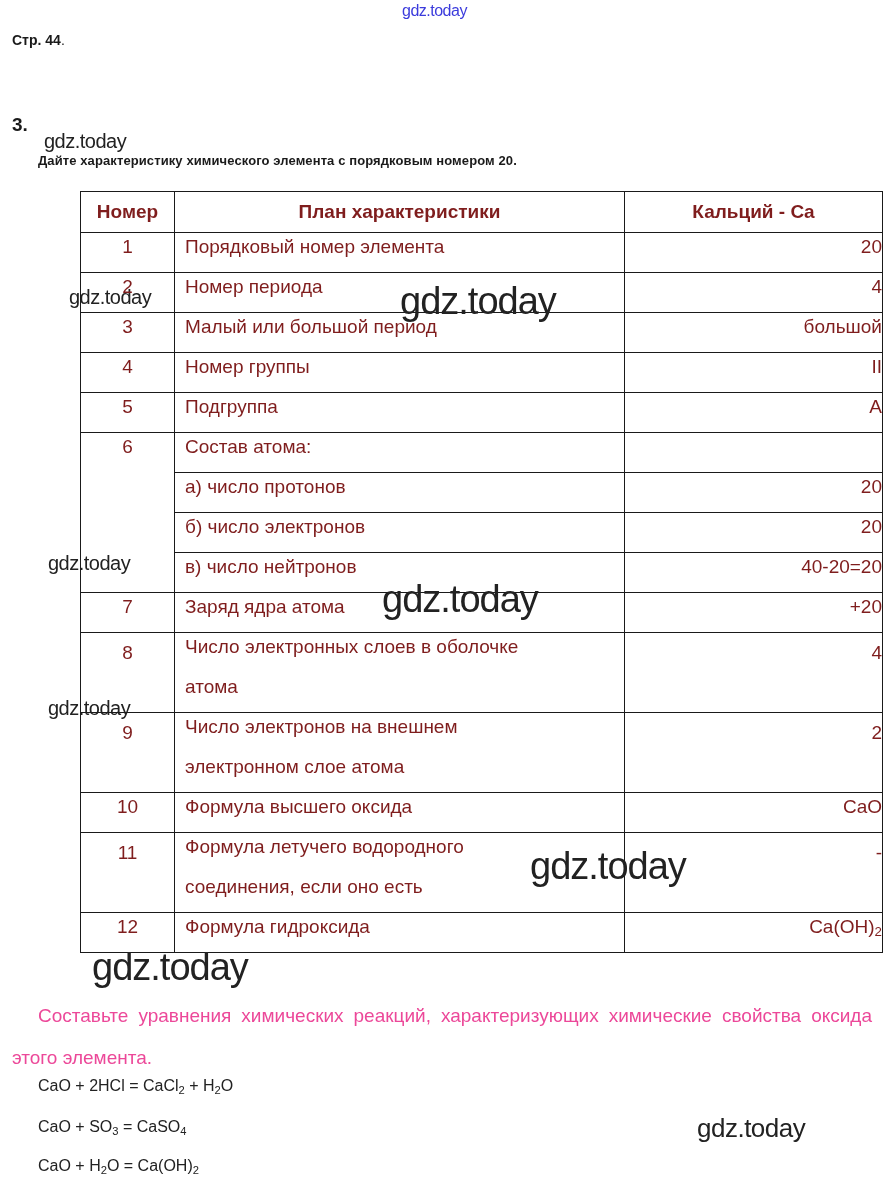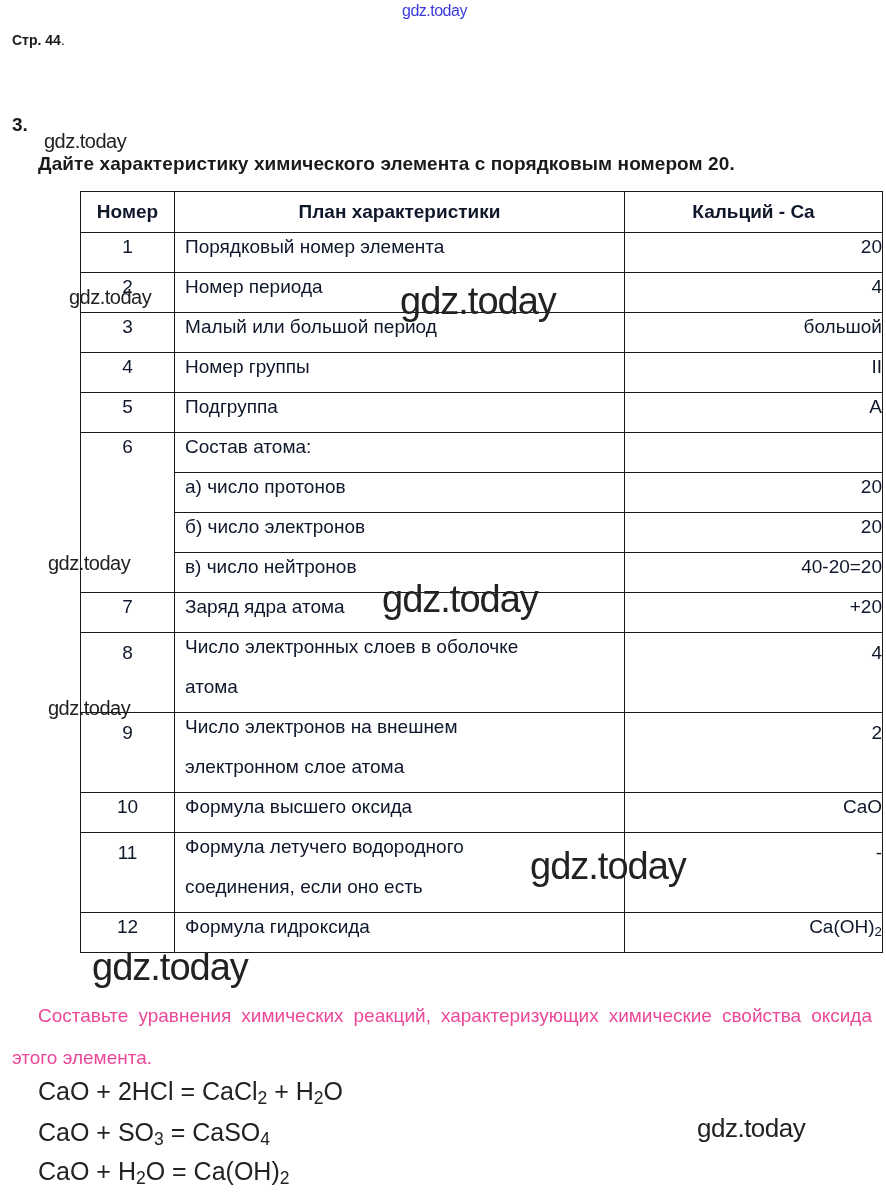--- a/index.html
+++ b/index.html
@@ -4,43 +4,43 @@
 <style>
   html, body { margin: 0; padding: 0; background: #ffffff; }
   body {
     width: 886px; height: 1196px; position: relative; overflow: hidden;
     font-family: "Liberation Sans", sans-serif; color: #1a1a1a;
   }
   .abs { position: absolute; }
   .page-ref { left: 12px; top: 32px; font-size: 14px; font-weight: bold; }
   .page-ref .dot { font-weight: normal; }
   .task-num { left: 12px; top: 114px; font-size: 19px; font-weight: bold; }
-  .task-title { left: 38px; top: 153px; font-size: 19px; font-weight: bold; letter-spacing: 0.1px; }
+  .task-title { left: 38px; top: 153px; font-size: 13px; font-weight: bold; letter-spacing: 0.1px; }
 
   table.char {
     position: absolute; left: 80px; top: 191px;
-    border-collapse: collapse; font-size: 19px; color: #0f172a;
+    border-collapse: collapse; font-size: 19px; color: #7f1d1d;
   }
   table.char td, table.char th {
     border: 1.5px solid #1a1a1a; padding: 0; vertical-align: top;
   }
   table.char th { font-weight: bold; height: 40px; vertical-align: middle; text-align: center; }
   .c-num { width: 93px; text-align: center; }
   .c-plan { width: 439px; text-align: left; padding-left: 10px !important; }
   .c-val { width: 257px; text-align: right; }
   th.c-plan { text-align: center; padding-left: 0 !important; }
   td { height: 39px; line-height: 28px; }
   td.mid { vertical-align: middle; }
   td.two { height: 79px; line-height: 40px; }
   td.twoplan { line-height: 40px; padding-top: 0; }
   sub { font-size: 0.7em; vertical-align: -0.25em; line-height: 0; }
 
   .para { left: 12px; top: 995px; width: 860px; font-size: 19px; line-height: 42px; color: #ec4899; text-align: justify; }
   .para .indent { padding-left: 26px; }
-  .eq { left: 38px; font-size: 25px; color: #222; }
+  .eq { left: 38px; font-size: 16px; color: #222; }
   .eq1 { top: 1077px; }
   .eq2 { top: 1118px; }
   .eq3 { top: 1157px; }
 
   .wm { position: absolute; color: #222; font-family: Liberation Sans, sans-serif; font-weight: 200; letter-spacing: -0.5px; }
   .wm-top { left: 402px; top: 2px; font-size: 16px; color: #3b3bdc; }
   .wm-s { font-size: 20px; }
   .wm-l { font-size: 38px; letter-spacing: -1px; }
 </style>
 </head>

